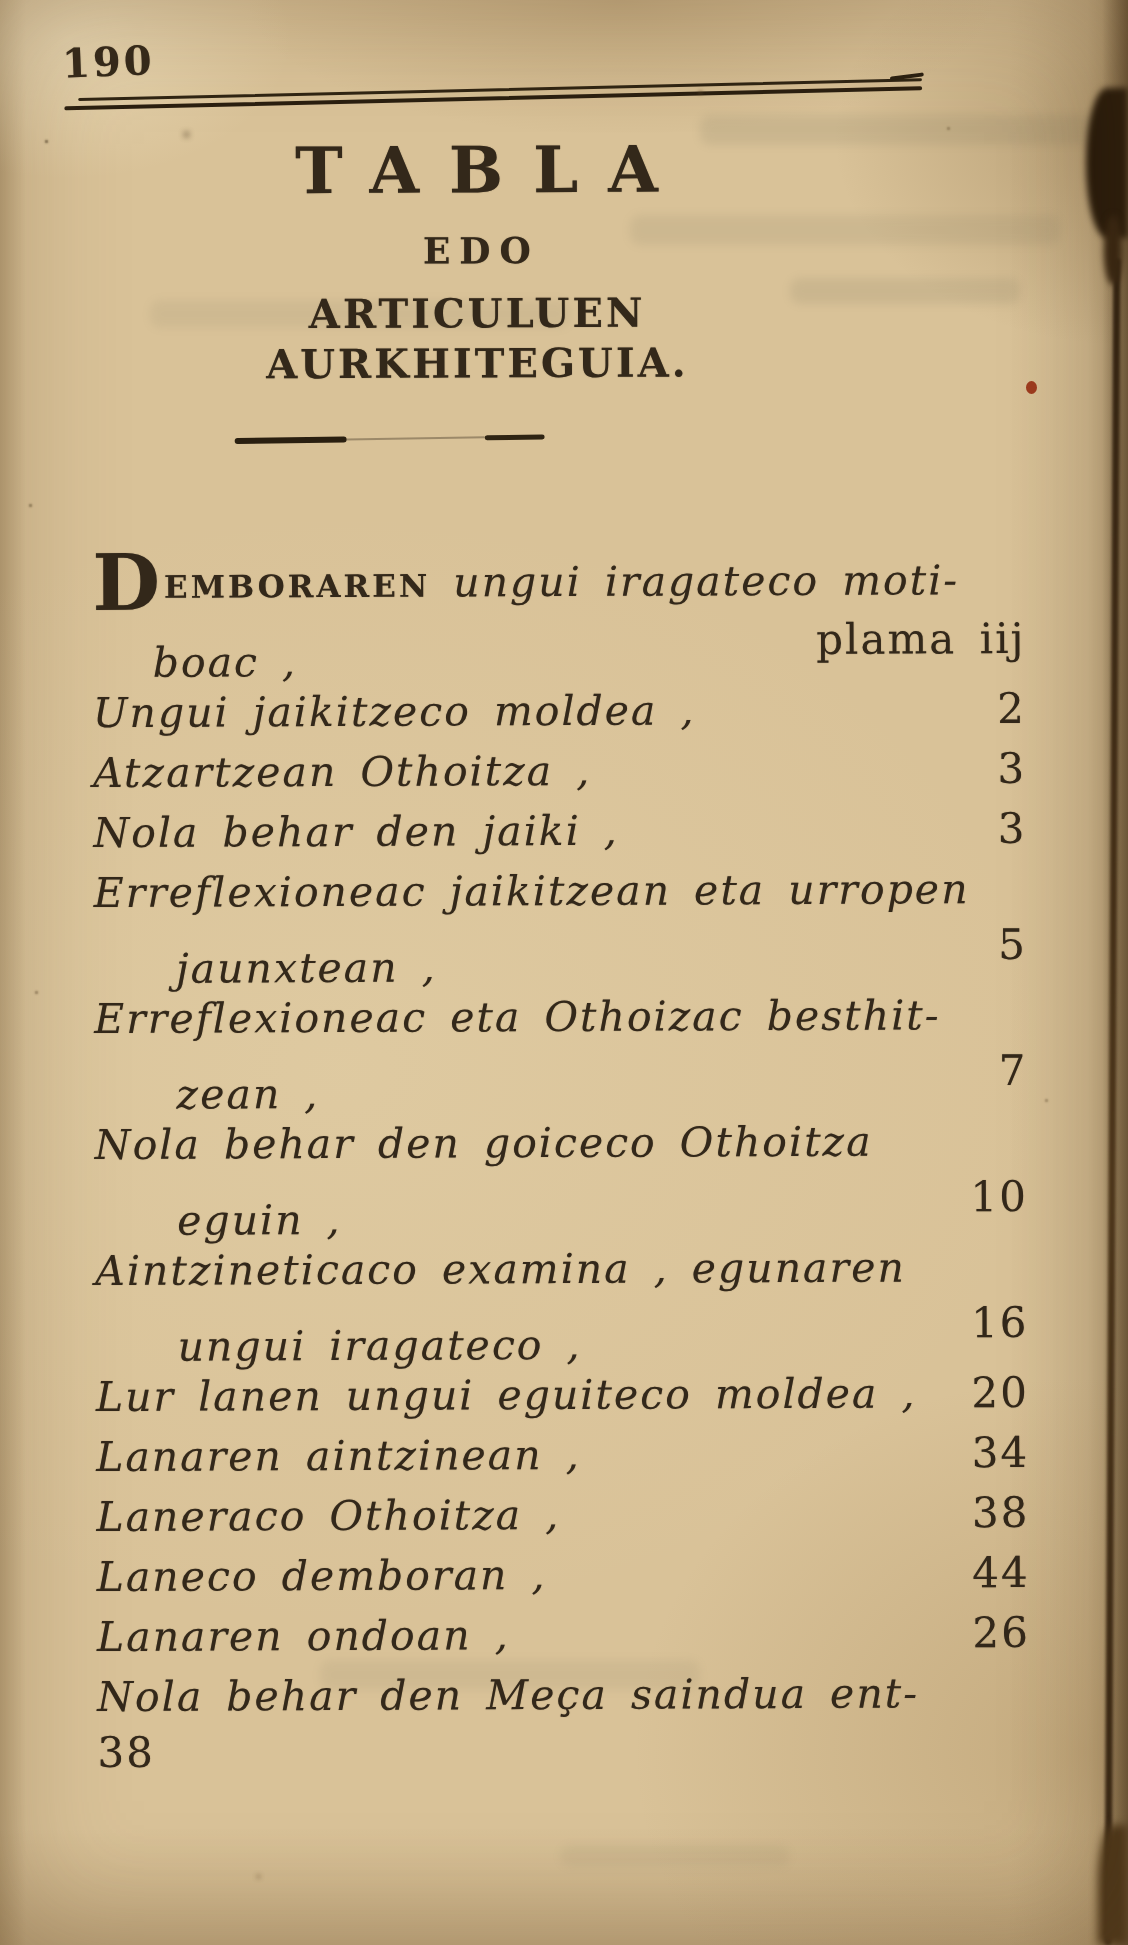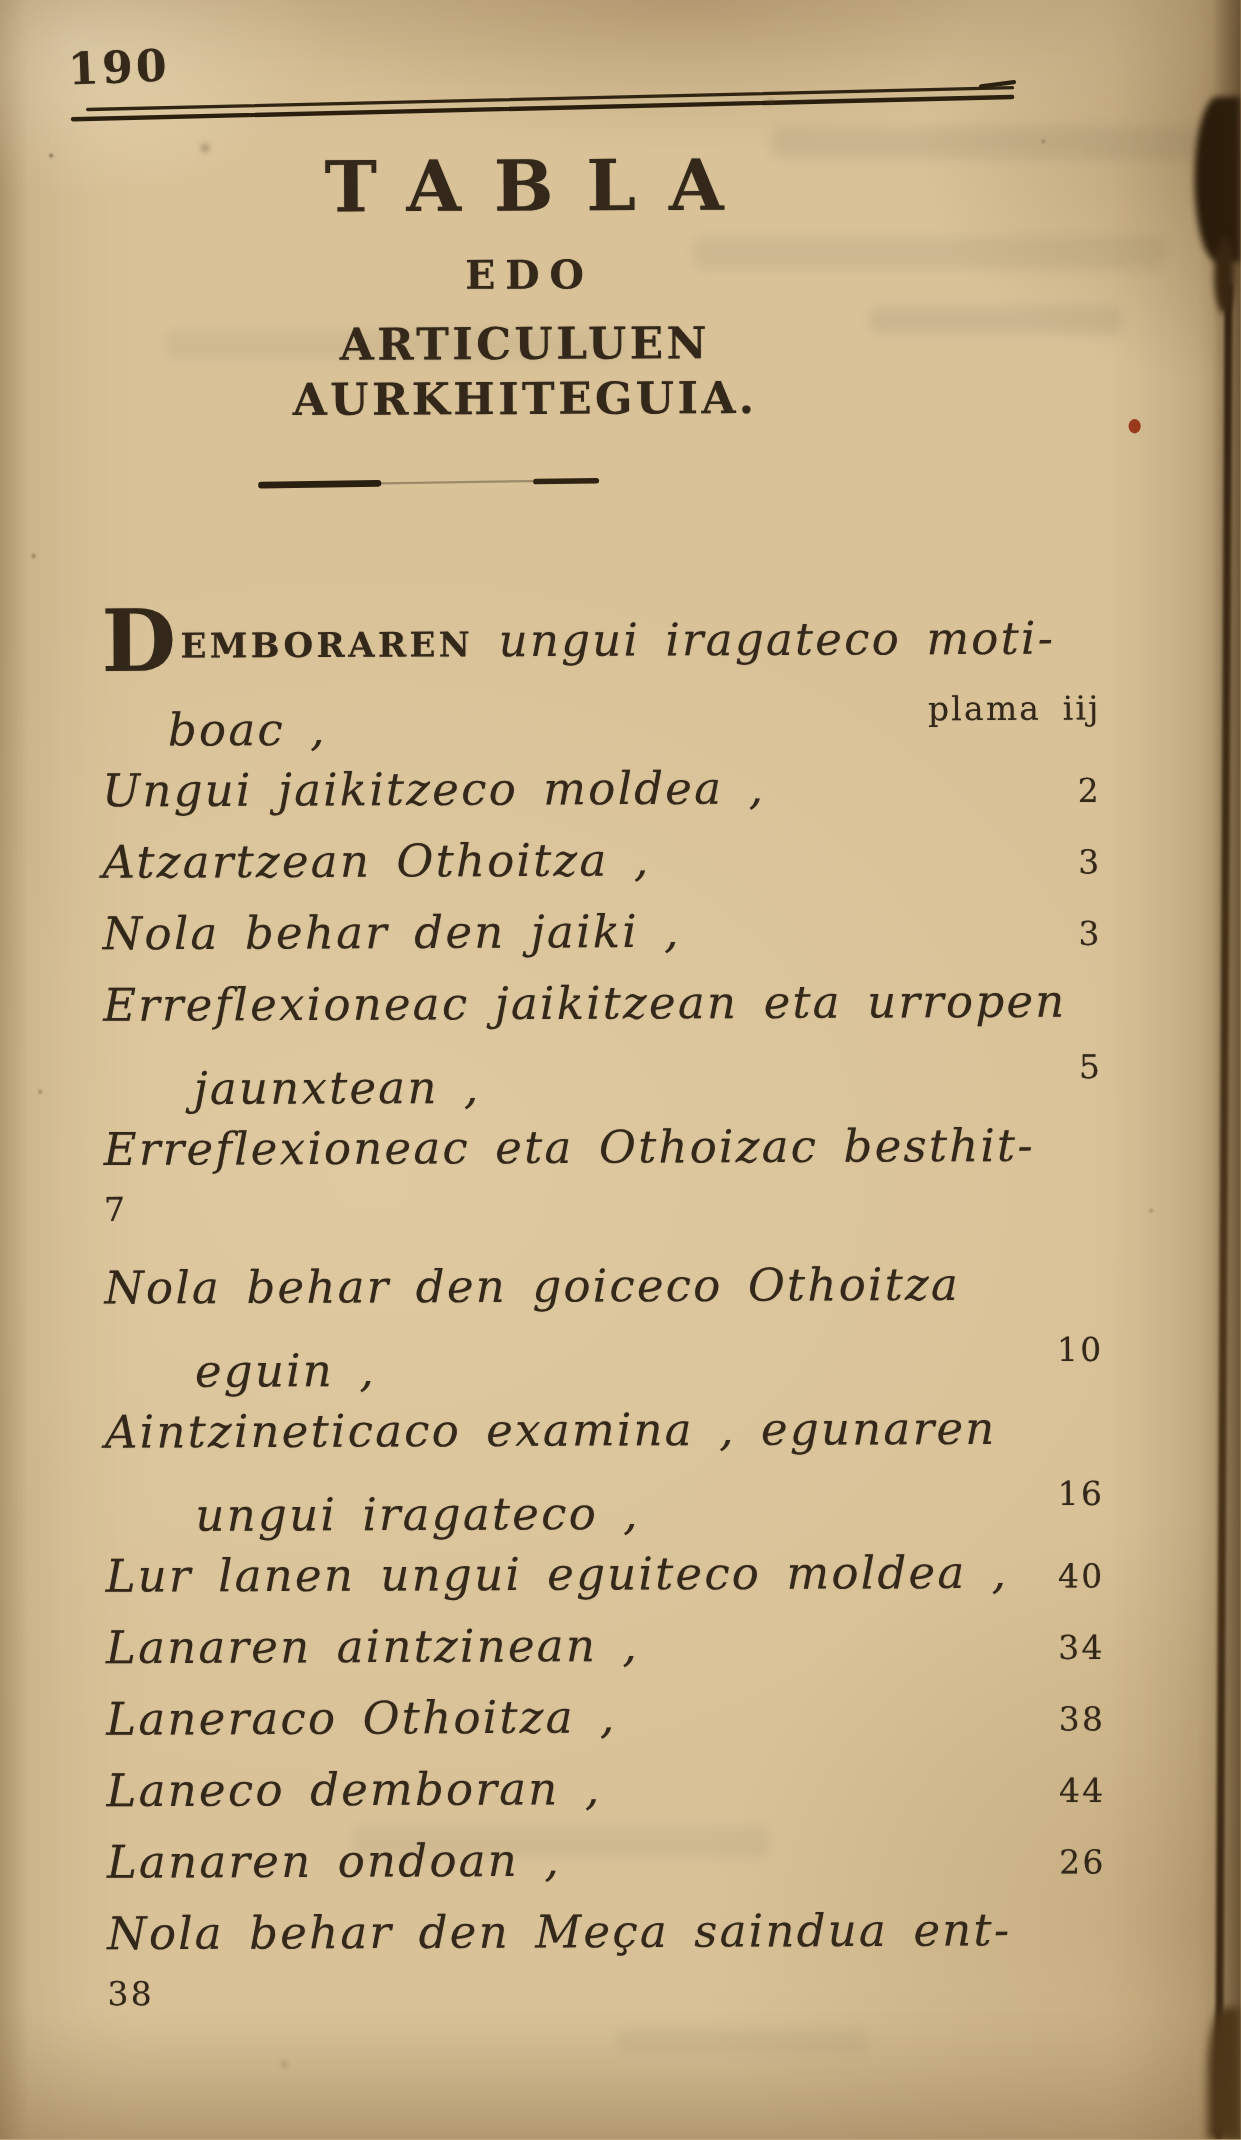--- a/index.html
+++ b/index.html
@@ -82,21 +82,21 @@
   .entry{margin-top:8px;}
   .entry .row{display:flex;justify-content:space-between;align-items:baseline;}
   .entry .l1,.entry .row{line-height:52px;}
   .entry.double .l2row{margin-top:24px;}
   .entry.double{margin-bottom:-10px;}
   .entry.double .num{transform:translateY(-20px);}
   .txt{white-space:nowrap;}
   .indent-md{padding-left:82px;}
   .indent-sm2{padding-left:60px;text-align:center;}
   .indent-xs{padding-left:30px;}
-  .num{font-style:normal;font-size:30px;letter-spacing:2px;margin-right:54px;
+  .num{font-style:normal;font-size:42px;letter-spacing:2px;margin-right:29px;
     white-space:nowrap;text-shadow:0 0 1px rgba(51,40,26,.45);}
   .dropcap{font-style:normal;font-size:78px;line-height:40px;font-weight:bold;
     vertical-align:-12px;letter-spacing:0;margin-right:4px;}
   .smallcaps{font-style:normal;font-size:31px;letter-spacing:3px;font-weight:bold;
     text-transform:uppercase;}
 </style>
 </head>
 <body>
 
 <div class="scan">
@@ -157,41 +157,42 @@
         <div class="entry double">
           <div class="l1"><span class="txt">Erreflexioneac jaikitzean eta urropen</span></div>
           <div class="row l2row">
             <span class="txt indent-md">jaunxtean ,</span>
             <span class="num">5</span>
           </div>
         </div>
         <div class="entry double">
           <div class="l1"><span class="txt">Erreflexioneac eta Othoizac besthit-</span></div>
           <div class="row l2row">
+            <span class="txt indent-md">zean ,</span>
             <span class="num">7</span>
           </div>
         </div>
         <div class="entry double">
           <div class="l1"><span class="txt">Nola behar den goiceco Othoitza</span></div>
           <div class="row l2row">
             <span class="txt indent-md">eguin ,</span>
             <span class="num">10</span>
           </div>
         </div>
         <div class="entry double">
           <div class="l1"><span class="txt">Aintzineticaco examina , egunaren</span></div>
           <div class="row l2row">
             <span class="txt indent-md">ungui iragateco ,</span>
             <span class="num">16</span>
           </div>
         </div>
         <div class="entry single">
           <div class="row">
             <span class="txt">Lur lanen ungui eguiteco moldea ,</span>
-            <span class="num">40</span>
+            <span class="num">20</span>
           </div>
         </div>
         <div class="entry single">
           <div class="row">
             <span class="txt">Lanaren aintzinean ,</span>
             <span class="num">34</span>
           </div>
         </div>
         <div class="entry single">
           <div class="row">

